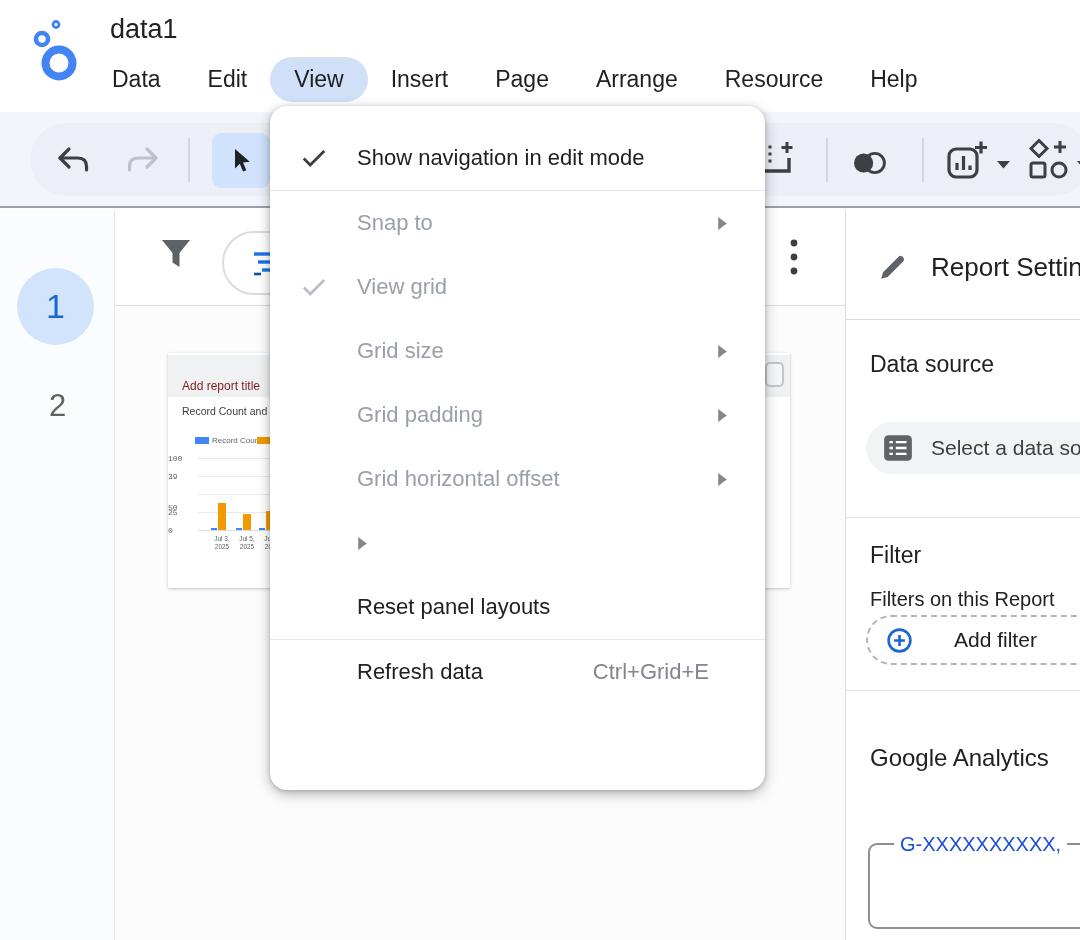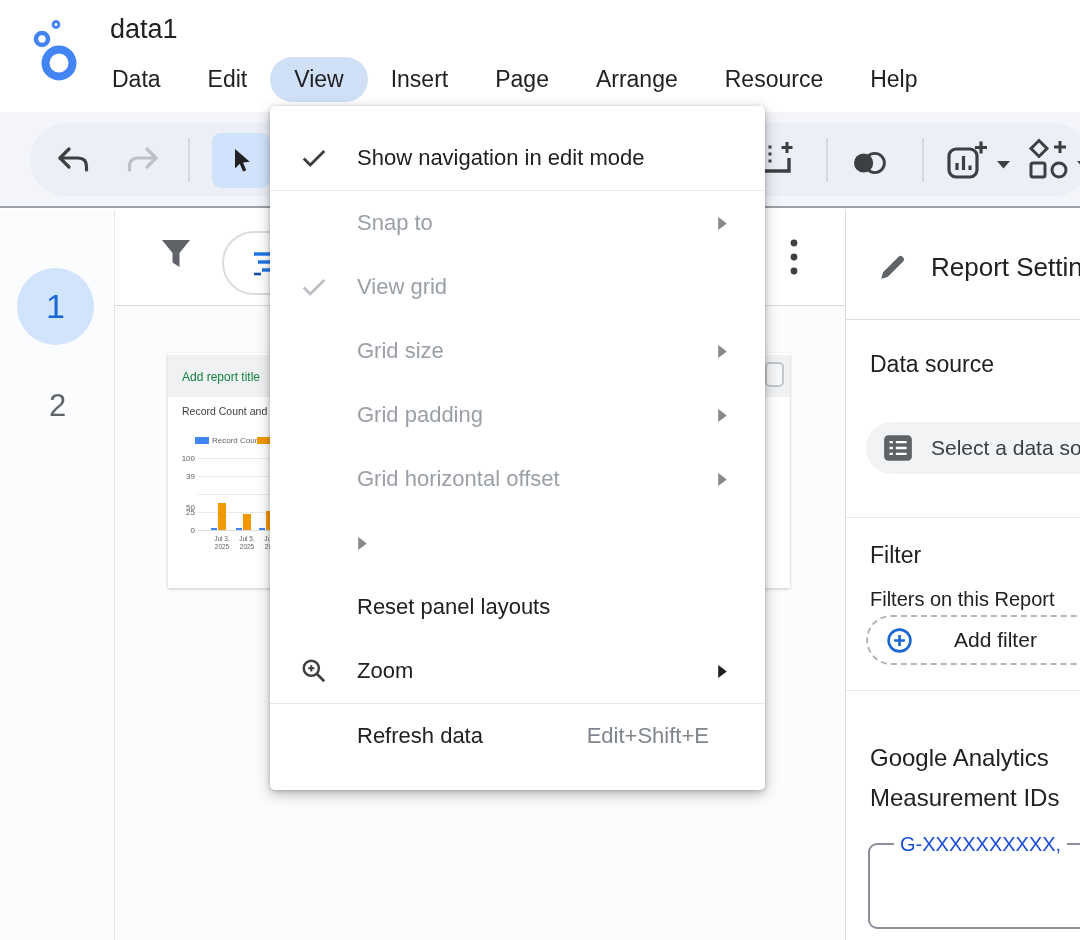--- a/index.html
+++ b/index.html
@@ -30,28 +30,28 @@
   
   .canvas { position: absolute; left: 115px; top: 210px; width: 730px; height: 730px; background: #fcfcfd; z-index: 1; }
   .filterbar { position: absolute; left: 0; top: 0; width: 730px; height: 96px; background: #fff; border-bottom: 1px solid #dadce0; }
   .funnel { position: absolute; left: 43px; top: 26px; }
   .fb-oval { position: absolute; left: 107px; top: 21px; width: 140px; height: 64px; border: 2px solid #dadce0; border-radius: 32px; background: #fff; }
   .fb-lines { position: absolute; left: 28px; top: 17px; }
   .kebab { position: absolute; left: 672px; top: 26px; width: 14px; height: 44px; display: flex; align-items: center; justify-content: center; }
 
   .report-page { position: absolute; left: 53px; top: 143px; width: 622px; height: 235px; background: #fff; box-shadow: 0 1px 3px rgba(0,0,0,0.22); }
   .rp-band { position: absolute; left: 0; top: 2px; width: 622px; height: 42px; background: #eff1f3; }
-  .rp-band-text { position: absolute; left: 14px; top: 1px; height: 52px; line-height: 42px; font-size: 12px; color: #15803d; }
+  .rp-band-text { position: absolute; left: 14px; top: 10px; height: 52px; line-height: 42px; font-size: 12px; color: #7f1d1d; }
   .rp-band-btn { position: absolute; left: 597px; top: 9px; width: 19px; height: 25px; border: 2px solid #c2c6cb; border-radius: 5px; background: #f5f6f7; }
   .rp-chart-title { position: absolute; left: 14px; top: 52px; font-size: 10.5px; color: #3c4043; }
   .legend { position: absolute; left: 27px; top: 84px; height: 8px; }
   .lg-swatch { position: absolute; top: 0; width: 14px; height: 7px; }
   .lg-label { position: absolute; left: 17px; top: -1px; font-size: 8px; color: #5f6368; white-space: nowrap; }
   .gridline { position: absolute; left: 30px; width: 122px; height: 1px; background: #e9eaee; }
-  .ylab { position: absolute; left: 0; width: 27px; text-align: right; font-size: 8px; color: #5f6368; }
+  .ylab { position: absolute; left: 0; width: 27px; text-align: left; font-size: 8px; color: #5f6368; font-family: Liberation Mono, monospace; }
   .bar { position: absolute; }
   .xlab { position: absolute; width: 26px; top: 182px; text-align: center; font-size: 6.5px; line-height: 8px; color: #5f6368; white-space: pre-line; }
 
   
   .rpanel { position: absolute; left: 845px; top: 210px; width: 340px; height: 730px; background: #fff; border-left: 1px solid #dadce0; z-index: 2; }
   .rp-header { position: absolute; left: 0; top: 0; width: 340px; height: 110px; border-bottom: 1px solid #dadce0; }
   .rp-title { position: absolute; left: 85px; top: 42px; font-size: 26px; font-weight: 500; color: #202124; white-space: nowrap; }
   .pencil { position: absolute; left: 32px; top: 42px; }
   .sec-head { position: absolute; left: 24px; font-size: 23px; font-weight: 500; color: #202124; white-space: nowrap; }
   .select-pill { position: absolute; left: 20px; top: 212px; width: 330px; height: 52px; border-radius: 26px; background: #f1f3f4; }
@@ -60,21 +60,21 @@
   .rdiv { position: absolute; left: 0; width: 340px; height: 1px; background: #e4e6ea; }
   .filters-sub { position: absolute; left: 24px; top: 378px; font-size: 20px; color: #202124; white-space: nowrap; }
   .addfilter-pill { position: absolute; left: 20px; top: 405px; width: 320px; height: 50px; border: 2px dashed #b2b6bb; border-radius: 25px; }
   .addfilter-pill .afi { position: absolute; left: 18px; top: 10px; }
   .addfilter-pill .af-label { position: absolute; left: 58px; top: 11px; font-size: 21px; color: #202124; white-space: nowrap; margin-left: 28px; }
   .ga-head { position: absolute; left: 24px; top: 528px; font-size: 24px; line-height: 40px; color: #202124; white-space: nowrap; }
   .ga-input { position: absolute; left: 22px; top: 633px; width: 310px; height: 86px; border: 2px solid #8a8f98; border-radius: 9px; background: #fff; }
   .ga-input .ga-label { position: absolute; left: 24px; top: -12px; padding: 0 6px; background: #fff; font-size: 20px; color: #1d4ed8; white-space: nowrap; }
 
   
-  .vmenu { position: absolute; left: 270px; top: 106px; width: 495px; height: 684px; background: #fff; border-radius: 5px; box-shadow: 0 4px 14px rgba(0,0,0,0.28), 0 1px 4px rgba(0,0,0,0.18); z-index: 30; padding-top: 20px; }
+  .vmenu { position: absolute; left: 270px; top: 106px; width: 495px; height: 684px; background: #fff; border-radius: 17px; box-shadow: 0 4px 14px rgba(0,0,0,0.28), 0 1px 4px rgba(0,0,0,0.18); z-index: 30; padding-top: 20px; }
   .mi { display: flex; align-items: center; height: 64px; padding: 0 36px 0 30px; font-size: 22px; color: #202124; cursor: default; }
   .mi.disabled { color: #9aa0a6; align-items: center; }
   .mi-ico { width: 57px; display: flex; align-items: center; }
   .mi-label { flex: 1; white-space: nowrap; }
   .mi-shortcut { margin-right: 20px; color: #80868b; font-size: 22px; }
   .mi-arrow { width: 12px; display: flex; align-items: center; color: #85898e; }
   .mi-arrow.dark { color: #202124; }
   .mdiv { height: 1px; background: #e6e8ea; }
   .chk-dark { color: #3c4043; }
   .chk-gray { color: #bcc0c4; }
@@ -267,21 +267,20 @@
         <circle cx="13" cy="13" r="10.5" fill="none" stroke="#1967d2" stroke-width="2.5"></circle>
         <path d="M13 7.8 v10.4 M7.8 13 h10.4" stroke="#1967d2" stroke-width="2.5"></path>
       </svg>
       <span class="af-label">Add filter</span>
     </div>
 
     <div class="rdiv" style="top:480px;"></div>
 
     <div class="ga-head">
       <div>Google Analytics</div>
-      <div>Measurement IDs</div>
     </div>
 
     <div class="ga-input">
       <span class="ga-label">G-XXXXXXXXXX,</span>
     </div>
   </div>
 
   <div class="vmenu">
 
     <div class="mi">
@@ -351,38 +350,23 @@
             <path d="M1 1 L9 7 L1 13 Z" fill="currentColor"></path>
           </svg>
       </span>
     </div>
 
     <div class="mi">
       <span class="mi-ico"></span>
       <span class="mi-label">Reset panel layouts</span>
     </div>
 
+
+    <div class="mdiv"></div>
+
     <div class="mi">
-      <span class="mi-ico">
-        <svg width="28" height="28" viewBox="0 0 26 26">
-          <circle cx="10.5" cy="10.5" r="7" fill="none" stroke="#3c4043" stroke-width="2.3"></circle>
-          <path d="M15.8 15.8 L22.5 22.5" stroke="#3c4043" stroke-width="2.5"></path>
-          <path d="M10.5 7.6 v5.8 M7.6 10.5 h5.8" stroke="#3c4043" stroke-width="1.9"></path>
-        </svg>
-      </span>
-      <span class="mi-label">Zoom</span>
-      <span class="mi-arrow dark">
-        <svg width="11" height="15" viewBox="0 0 10 14">
-            <path d="M1 1 L9 7 L1 13 Z" fill="currentColor"></path>
-          </svg>
-      </span>
-    </div>
-
-    <div class="mdiv"></div>
-
-    <div class="mi">
       <span class="mi-ico"></span>
       <span class="mi-label">Refresh data</span>
-      <span class="mi-shortcut">Edit+Shift+E</span>
+      <span class="mi-shortcut">Ctrl+Grid+E</span>
     </div>
 
   </div>
 </div>
 
 </body></html>

